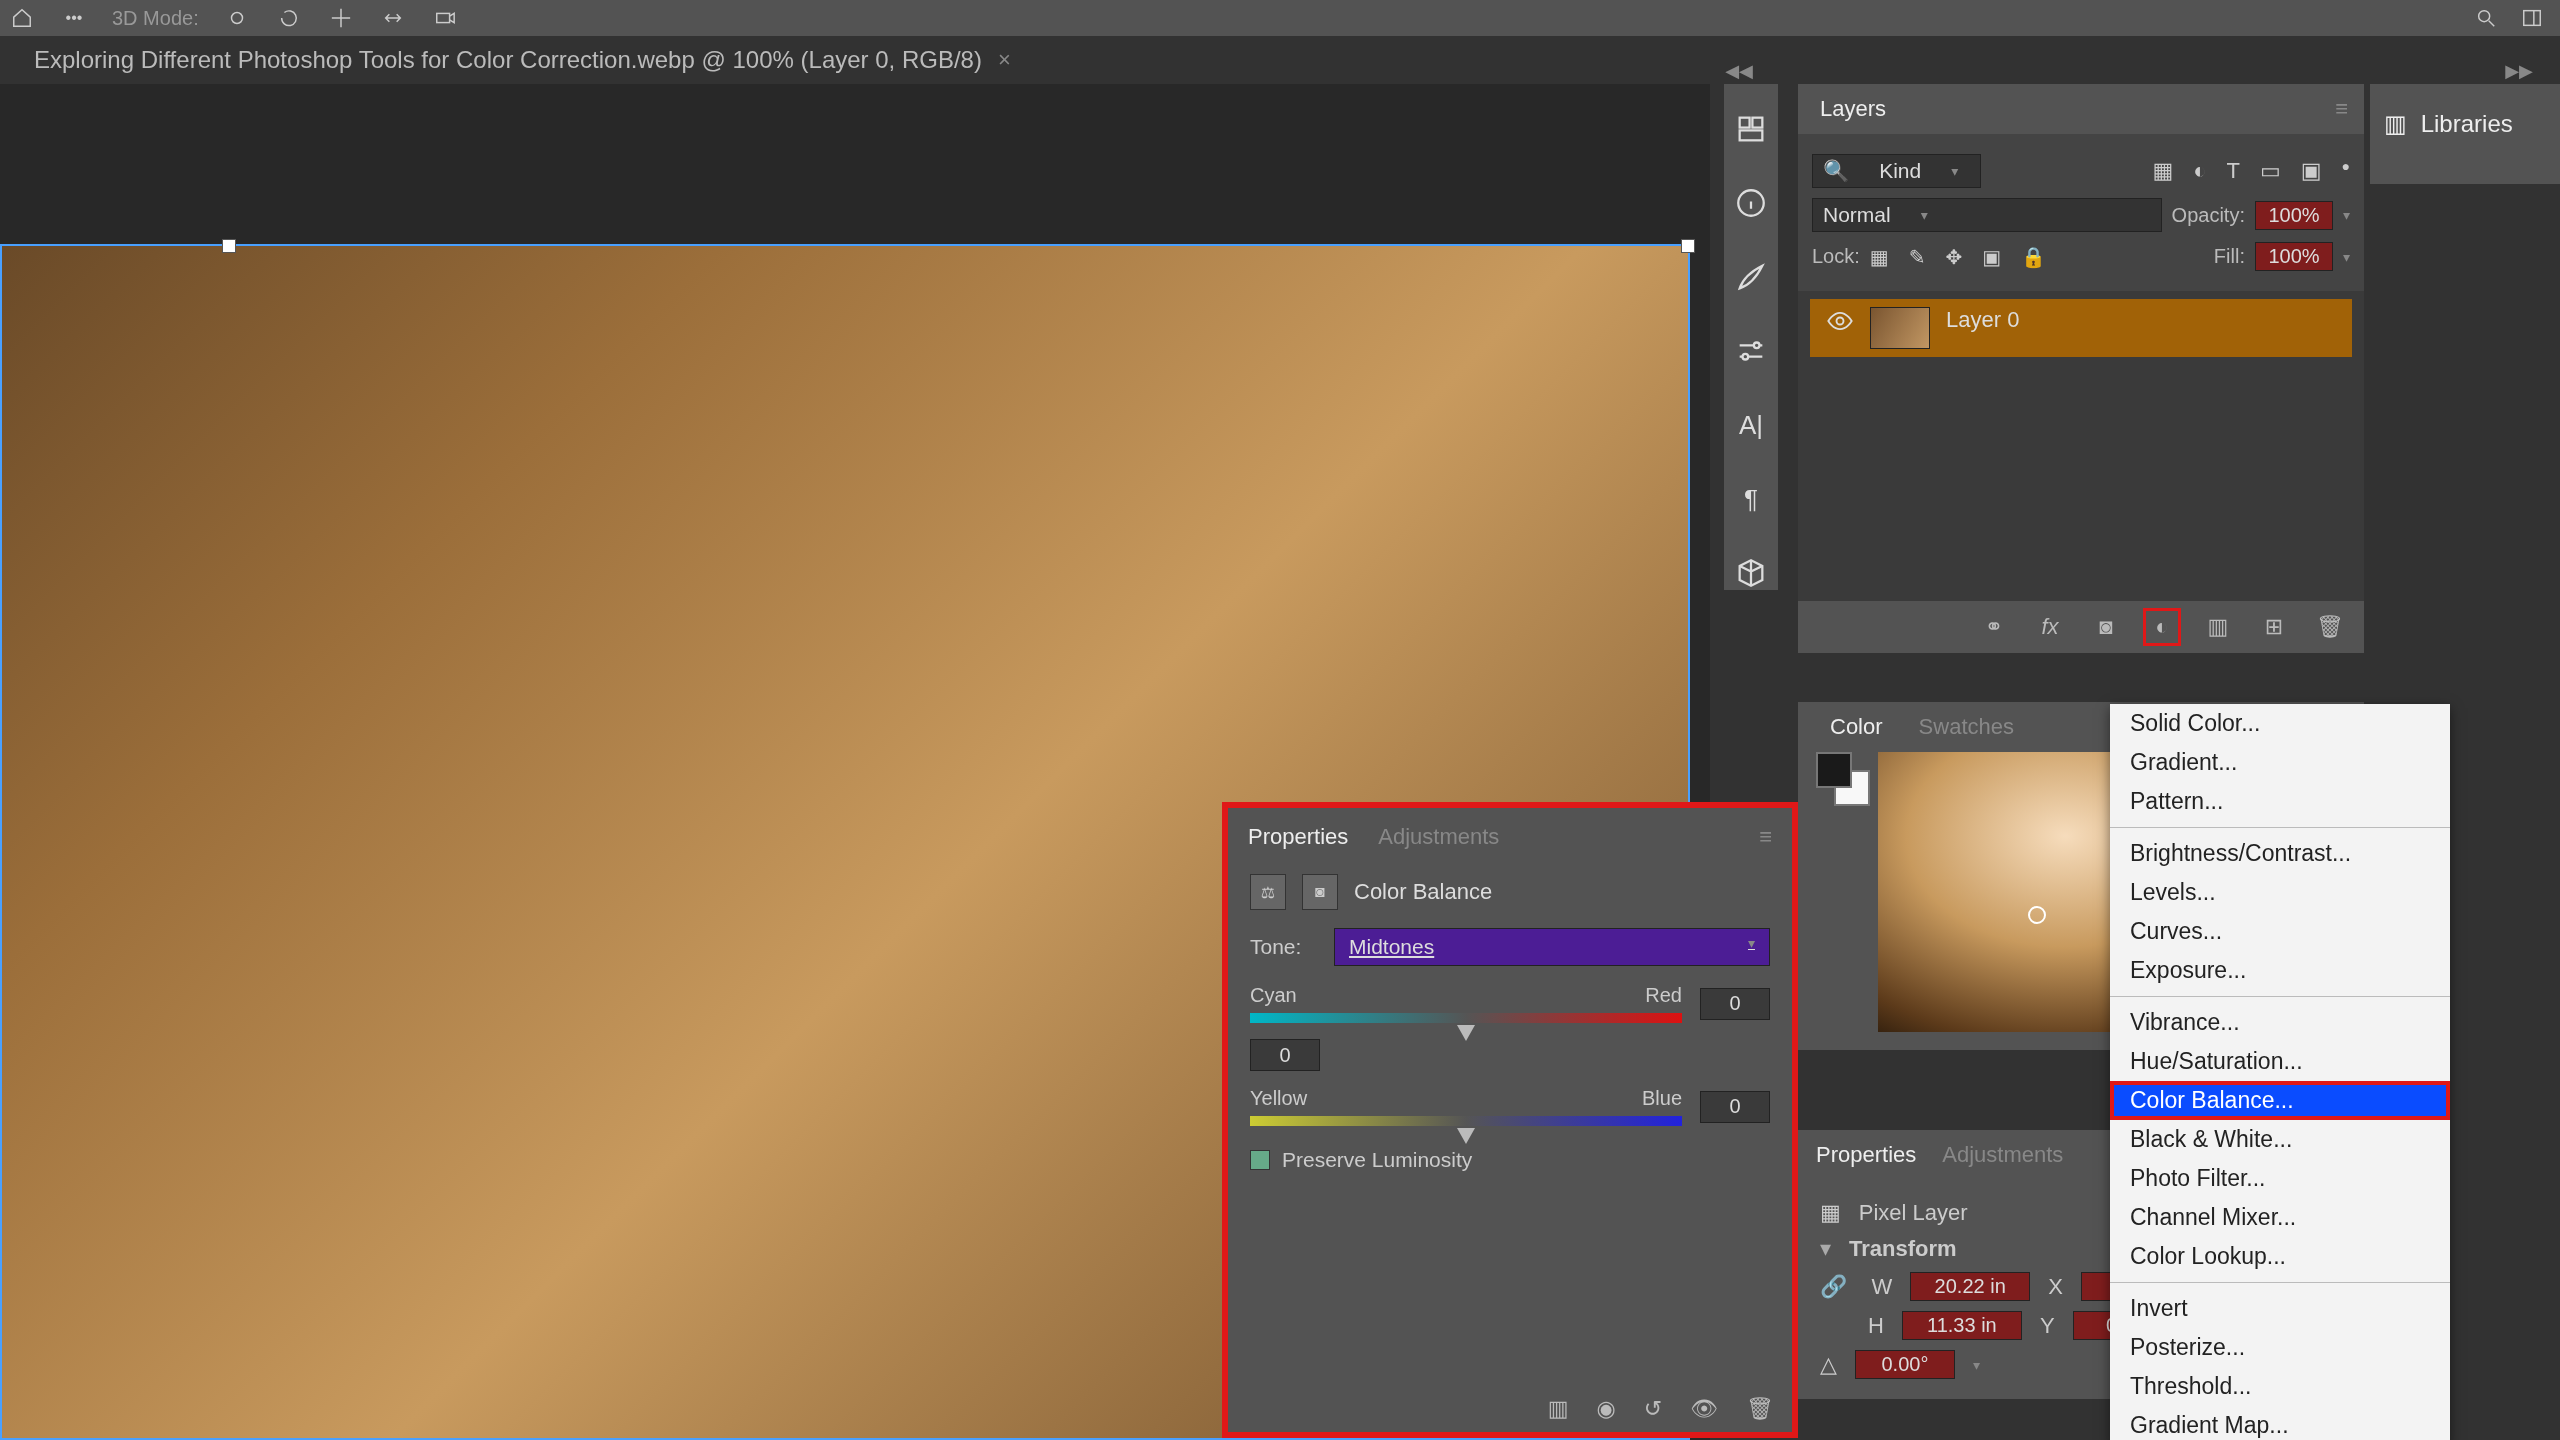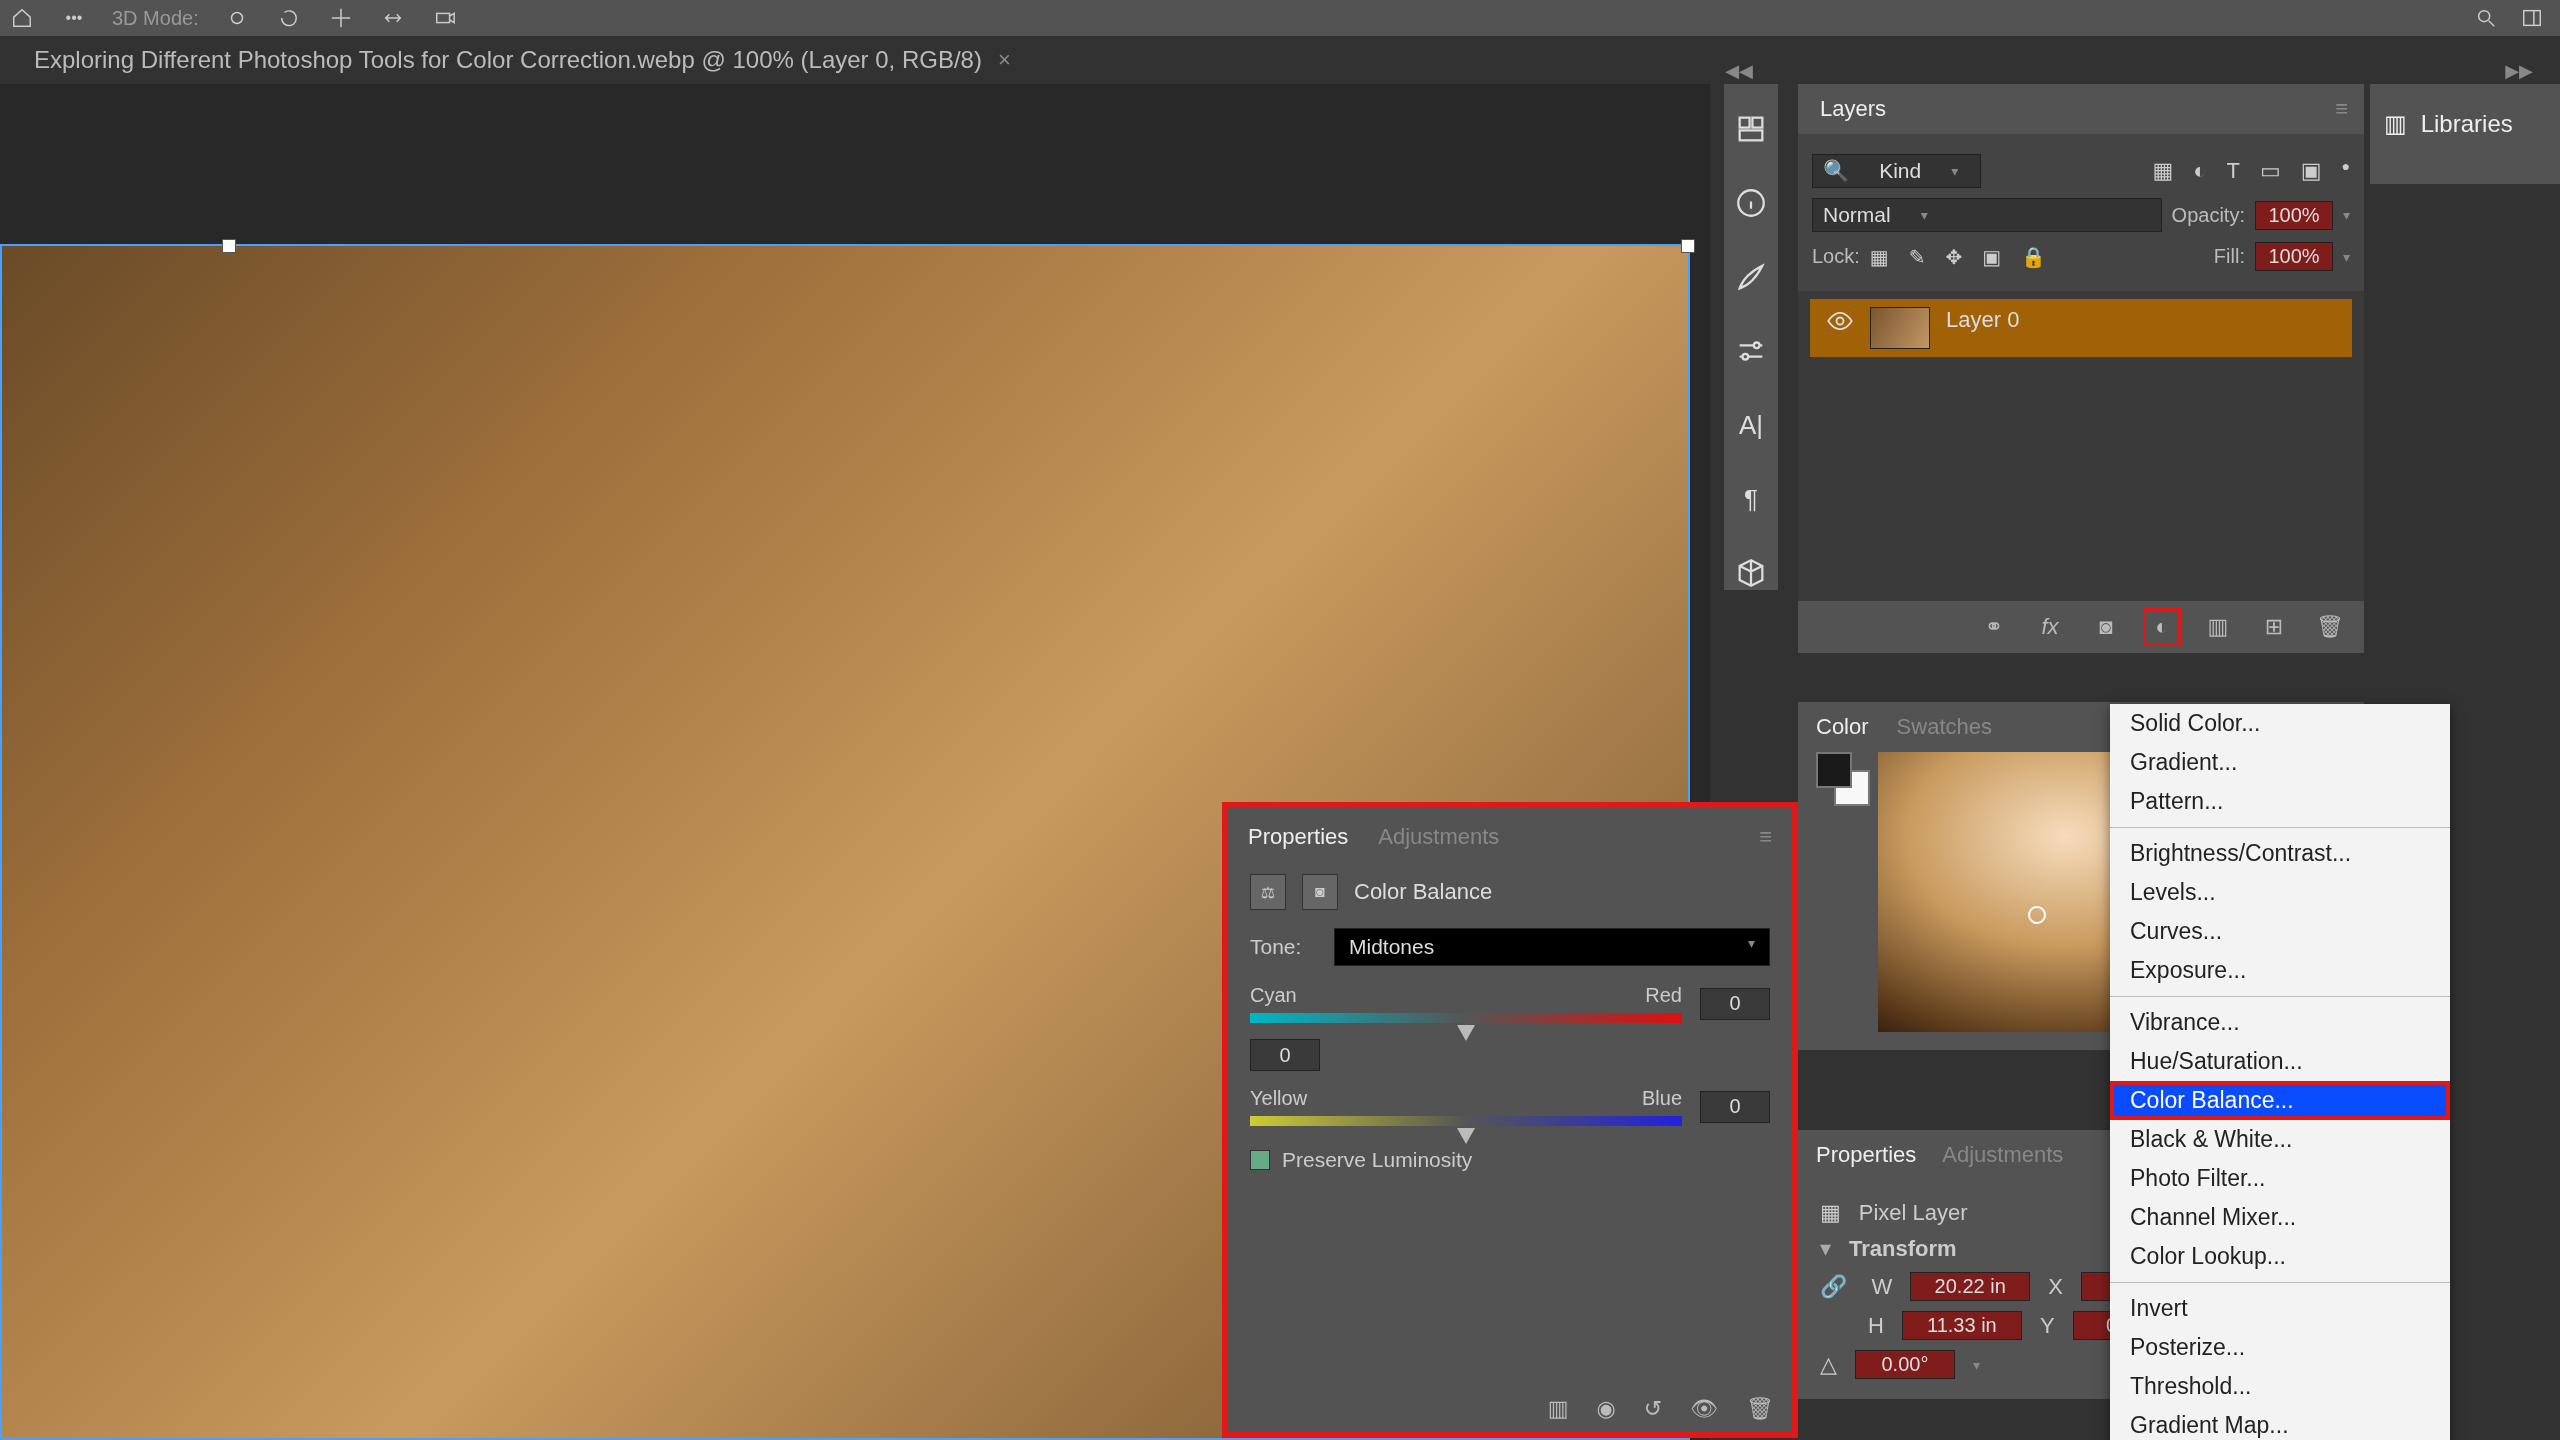--- a/index.html
+++ b/index.html
@@ -51,21 +51,21 @@
   .eye { width:28px; height:28px; color:#ddd; }
   .thumb { width:60px; height:42px; background: linear-gradient(120deg,#7a5530,#c29763); border:1px solid #222;}
   .layer-name{ color:#ddd; font-size:22px;}
 
   .layer-bottom { display:flex; gap:24px; justify-content:flex-end; padding:10px 18px; color:#bbb; font-size:22px; align-items:center;}
   .layer-bottom .btn { width:32px; height:32px; display:flex; align-items:center; justify-content:center;}
   .btn.highlight { outline: 3px solid #e01818; }
 
   
   .color-panel { position:absolute; left:1798px; top:702px; width:566px; background:#535353;}
-  .color-tabs{ display:flex; align-items:center; gap:28px; padding:12px 18px;}
+  .color-tabs{ display:flex; align-items:center; gap:36px; padding:12px 32px;}
   .color-tabs .active{ color:#eee; font-size:22px;}
   .color-tabs .inactive{ color:#888; font-size:22px;}
   .swatch-area{ padding:0 18px 18px; display:flex; gap:8px;}
   .fg-bg{ position:relative; width:54px; height:54px;}
   .fg-bg .sq{ position:absolute; width:36px; height:36px; border:2px solid #777;}
   .fg-bg .fg{ top:0; left:0; background:#1a1a1a;}
   .fg-bg .bg{ bottom:0; right:0; background:#f8f8f8;}
   .gradient-pick{ flex:1; height:280px; background: radial-gradient(ellipse at 40% 30%, #f6dcbc, #c89a5e 40%, #5c3a1a 75%, #000 100%); position:relative;}
   .picker-ring{ position:absolute; width:18px; height:18px; border:2px solid #fff; border-radius:50%; top:55%; left:32%;}
 
@@ -86,21 +86,21 @@
   .cb-popup{ position:absolute; left:1222px; top:802px; width:576px; height:636px; background:#535353; border:6px solid #e01818;}
   .cb-head{ display:flex; gap:28px; padding:16px 20px; align-items:center; justify-content:space-between;}
   .cb-head .tabs{display:flex; gap:30px;}
   .cb-head .active{ color:#eee; font-size:22px;}
   .cb-head .inactive{ color:#888; font-size:22px;}
   .cb-row{ display:flex; align-items:center; gap:16px; padding:8px 22px;}
   .cb-row .icon-sq{ width:36px; height:36px; background:#666; border:1px solid #333; display:flex; align-items:center; justify-content:center;}
   .cb-title{ color:#ddd; font-size:22px;}
   .cb-field{ display:flex; align-items:center; gap:14px; padding:10px 22px;}
   .cb-label{ color:#ccc; font-size:21px; width:70px;}
-  .cb-select{ flex:1; background:#000000; border:1px solid #222; padding:6px 14px; color:#ddd; font-size:21px; display:flex; justify-content:space-between;}
+  .cb-select{ flex:1; background:#4c1d95; border:1px solid #222; padding:6px 14px; color:#ddd; font-size:21px; display:flex; justify-content:space-between;text-decoration:underline;}
   .slider-block{ padding:8px 22px;}
   .slider-labels{ display:flex; justify-content:space-between; color:#ccc; font-size:20px;}
   .slider-track{ position:relative; height:10px; margin-top:6px;}
   .track-cr{ background:linear-gradient(90deg,#00b7c7,#555,#d11);}
   .track-mg{ background:linear-gradient(90deg,#c3c,#555,#2c2);}
   .track-yb{ background:linear-gradient(90deg,#cc3,#555,#22d);}
   .slider-thumb{ position:absolute; left:50%; top:-4px; width:0; height:0; border-left:9px solid transparent; border-right:9px solid transparent; border-top:16px solid #bbb; transform:translateX(-50%) translateY(16px);}
   .slider-val{ width:70px; height:32px; background:#3a3a3a; border:1px solid #222; color:#ddd; font-size:20px; display:flex; align-items:center; justify-content:center;}
   .slider-row{ display:flex; align-items:center; gap:18px;}
   .slider-main{ flex:1;}

